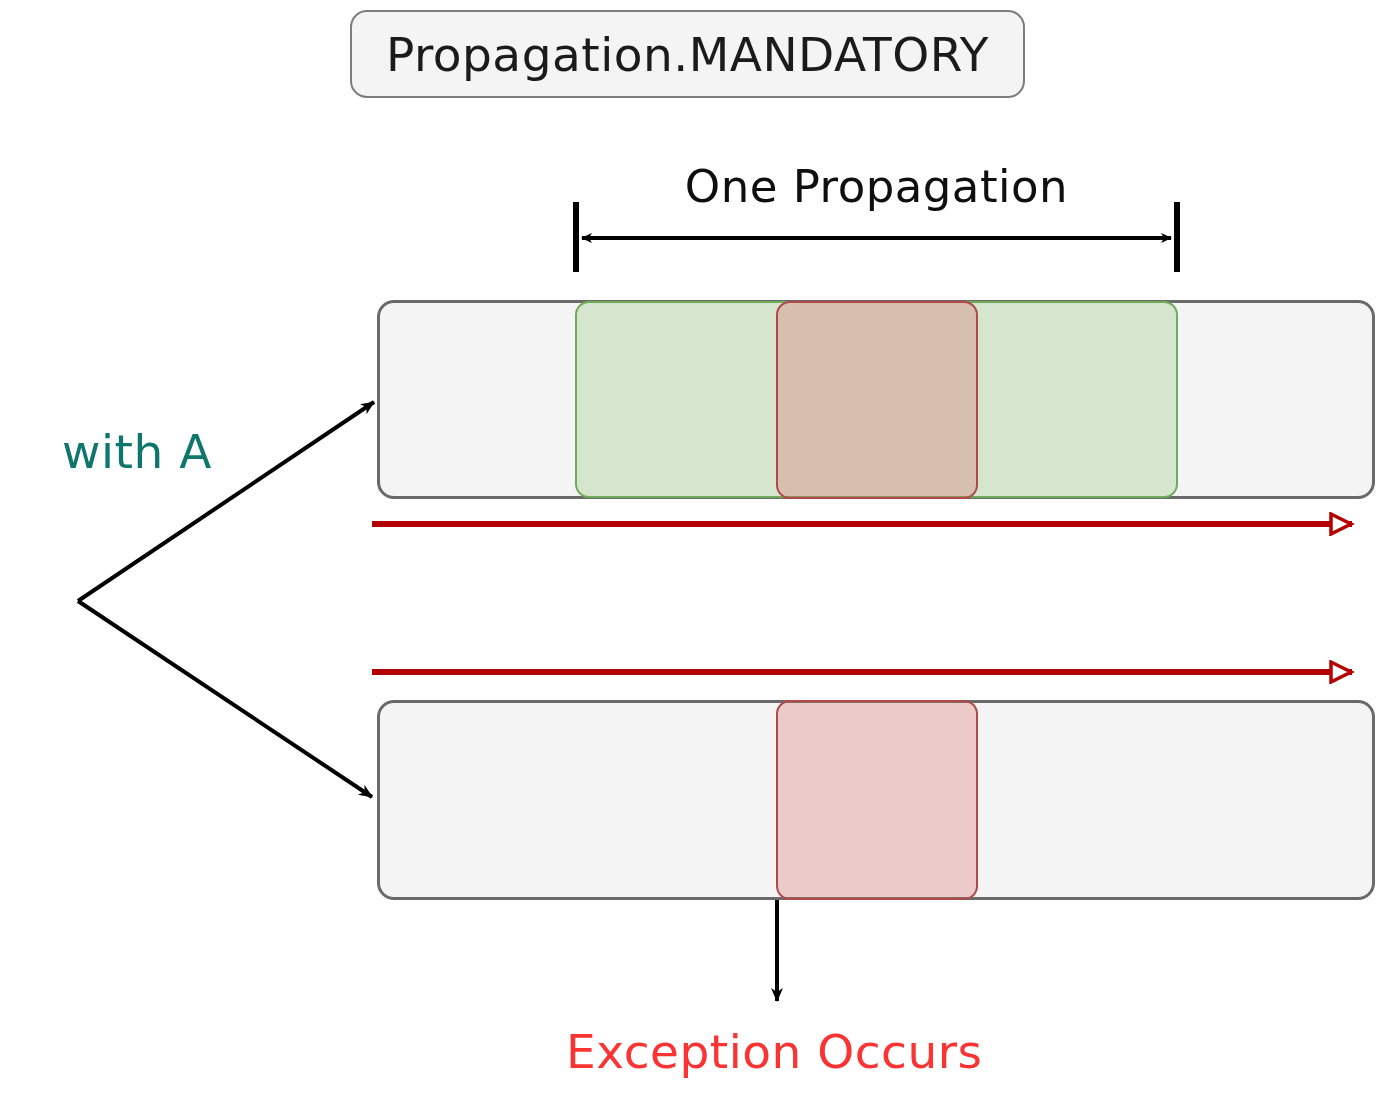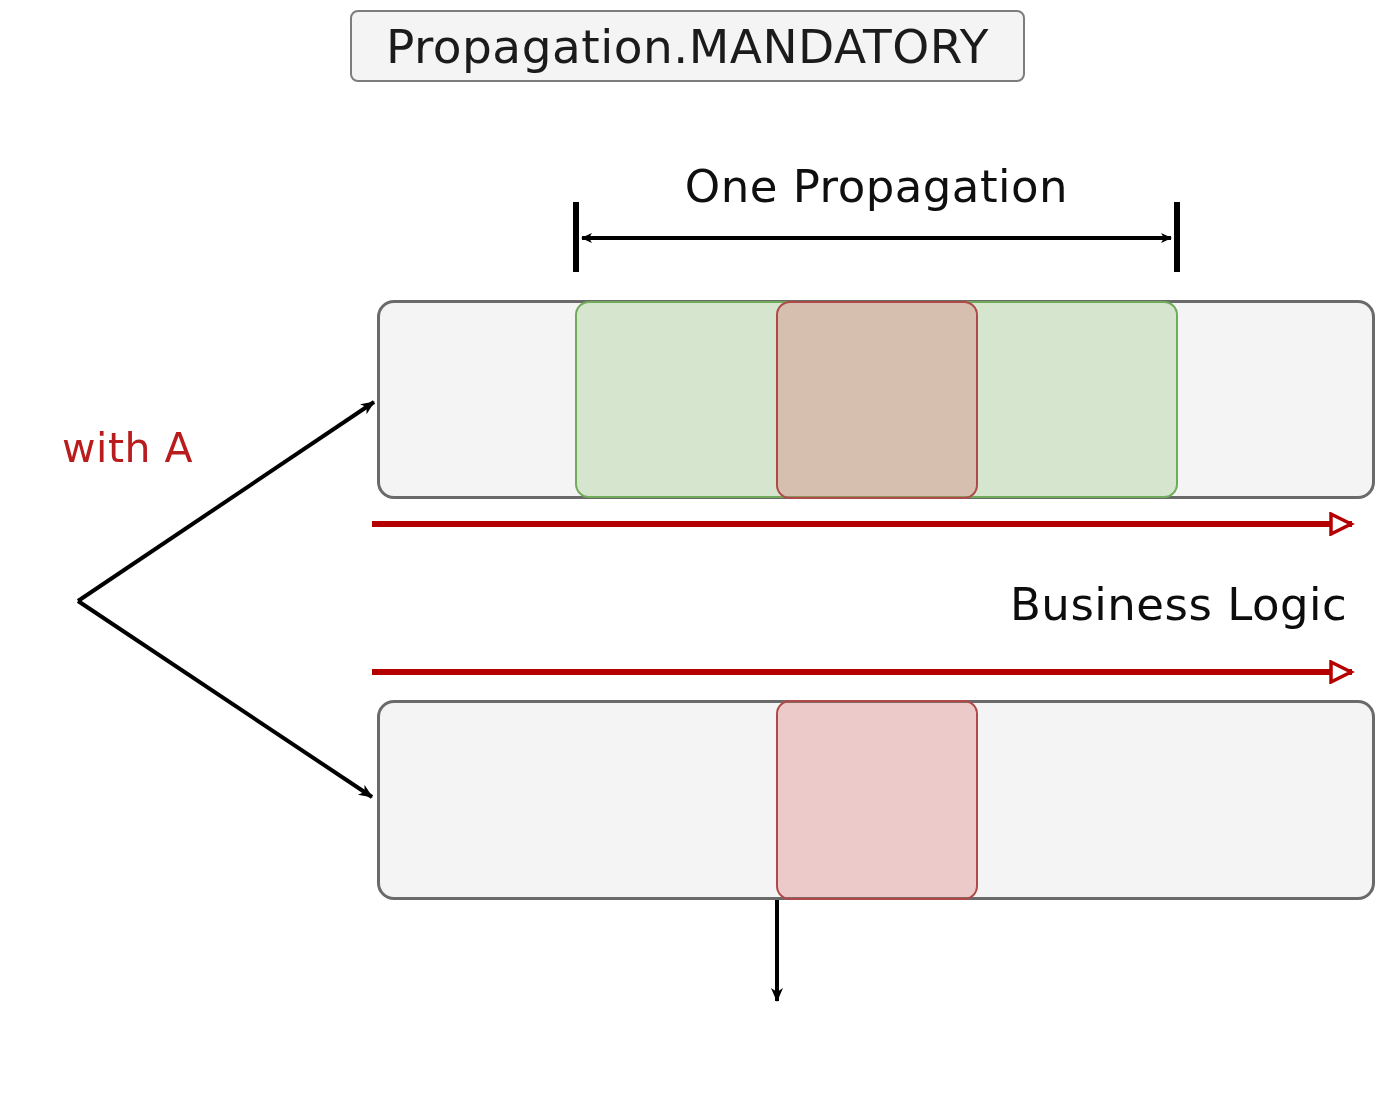--- a/index.html
+++ b/index.html
@@ -23,24 +23,24 @@
     font-weight: 400;
     letter-spacing: 0.5px;
   }
 
   
   #title-chip {
     position: absolute;
     left: 350px;
     top: 10px;
     width: 675px;
-    height: 72px;
+    height: 88px;
     box-sizing: border-box;
     border: 2.5px solid #7d7d7d;
-    border-radius: 8px;
+    border-radius: 17px;
     background: #f4f4f4;
     display: flex;
     align-items: center;
     justify-content: center;
   }
   #title-text {
     font-size: 47px;
     color: #1b1b1b;
     white-space: nowrap;
   }
@@ -82,22 +82,22 @@
     background: rgba(220, 95, 95, 0.28);
     border-radius: 14px;
   }
   #seg-green-1 { left: 575px; top: 301px; width: 603px; height: 197px; }
   #seg-red-1   { left: 776px; top: 301px; width: 202px; height: 198px; }
   #seg-red-2   { left: 776px; top: 700px; width: 202px; height: 200px; }
 
   
   .branch-label {
     position: absolute;
-    font-size: 41px;
-    color: #b91c1c;
+    font-size: 47px;
+    color: #0f766e;
     white-space: nowrap;
   }
   #label-with-a    { left: 62px;  top: 424px; }
   #label-without-a { left: 26px;  top: 718px; }
 
   
   #label-business-logic {
     position: absolute;
     left: 1010px;
     top: 578px;
@@ -139,22 +139,22 @@
 
   <div id="bar-with-a" class="bar-outer"></div>
   <div id="seg-green-1" class="seg seg-green"></div>
   <div id="seg-red-1" class="seg seg-red"></div>
 
   <div id="bar-without-a" class="bar-outer"></div>
   <div id="seg-red-2" class="seg seg-red"></div>
 
   <div id="label-with-a" class="branch-label hand">with A</div>
 
-  <div id="label-business-logic" class="hand">Business Logic</div>
 
+  <div id="label-exception" class="hand">Exception Occurs</div>
 
   <svg id="overlay" viewBox="0 0 1400 1103">
     <defs>
       <marker id="blk-arrow-r" markerWidth="12" markerHeight="12" refX="10" refY="5" orient="auto" markerUnits="userSpaceOnUse">
         <path d="M0,0 L11,5 L0,10 L3,5 Z" fill="#000000"></path>
       </marker>
       <marker id="blk-arrow-l" markerWidth="12" markerHeight="12" refX="1" refY="5" orient="auto" markerUnits="userSpaceOnUse">
         <path d="M11,0 L0,5 L11,10 L8,5 Z" fill="#000000"></path>
       </marker>
       <marker id="blk-arrow-plain" markerWidth="16" markerHeight="16" refX="13" refY="6" orient="auto" markerUnits="userSpaceOnUse">

